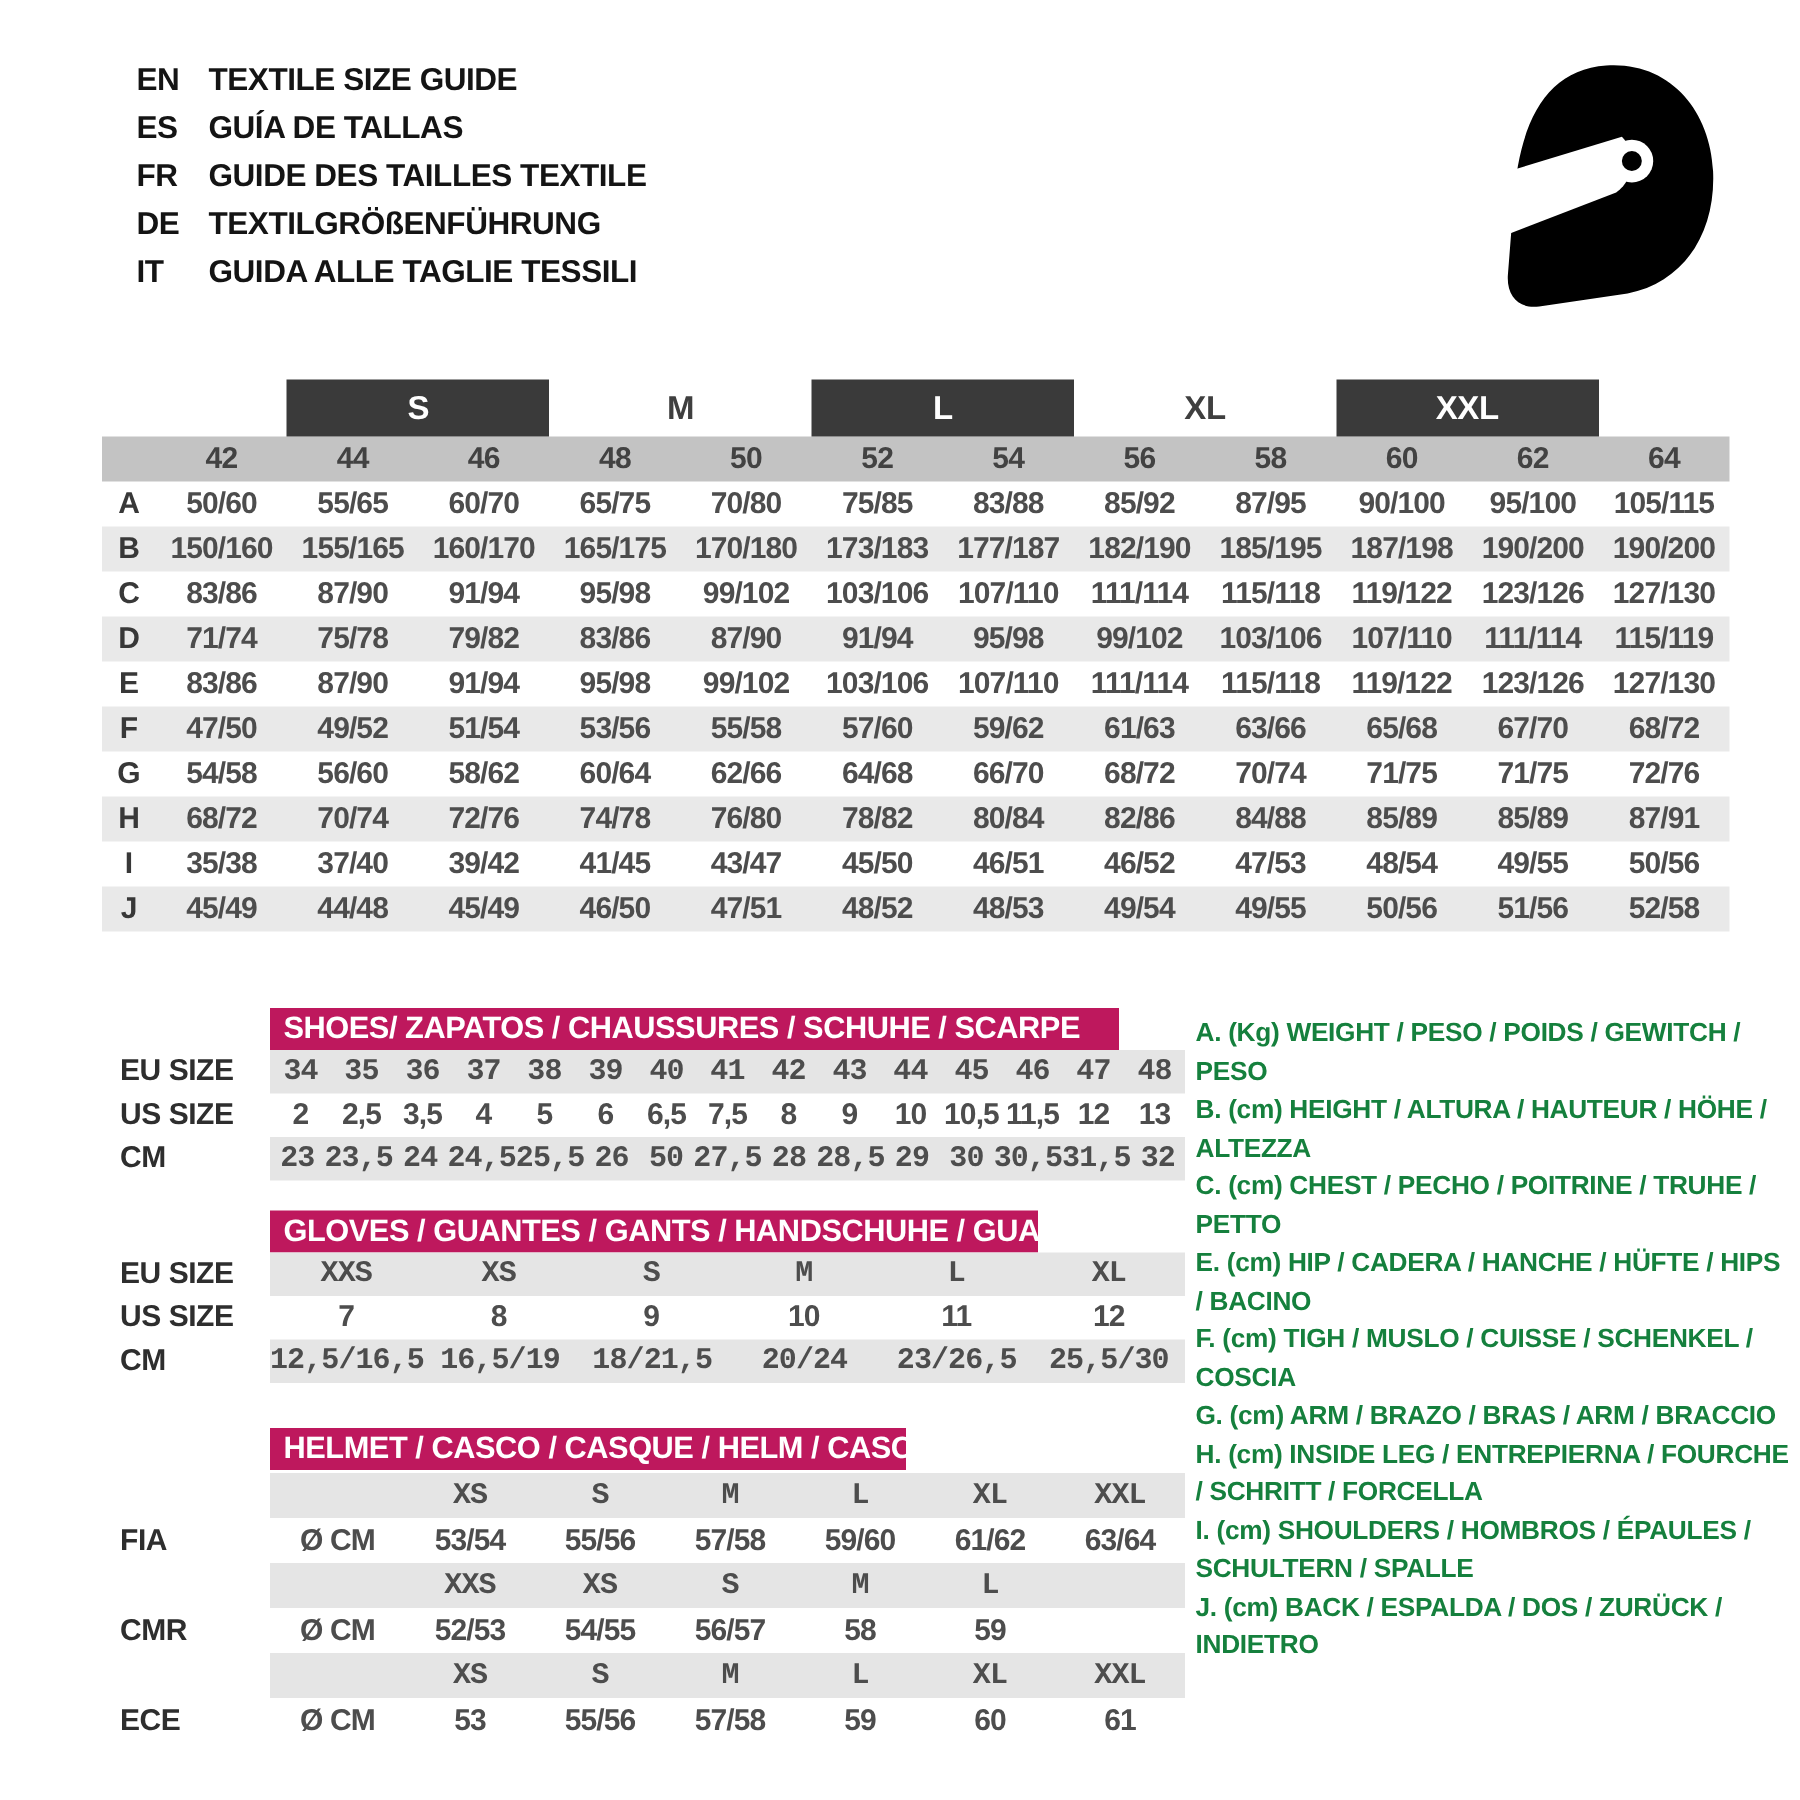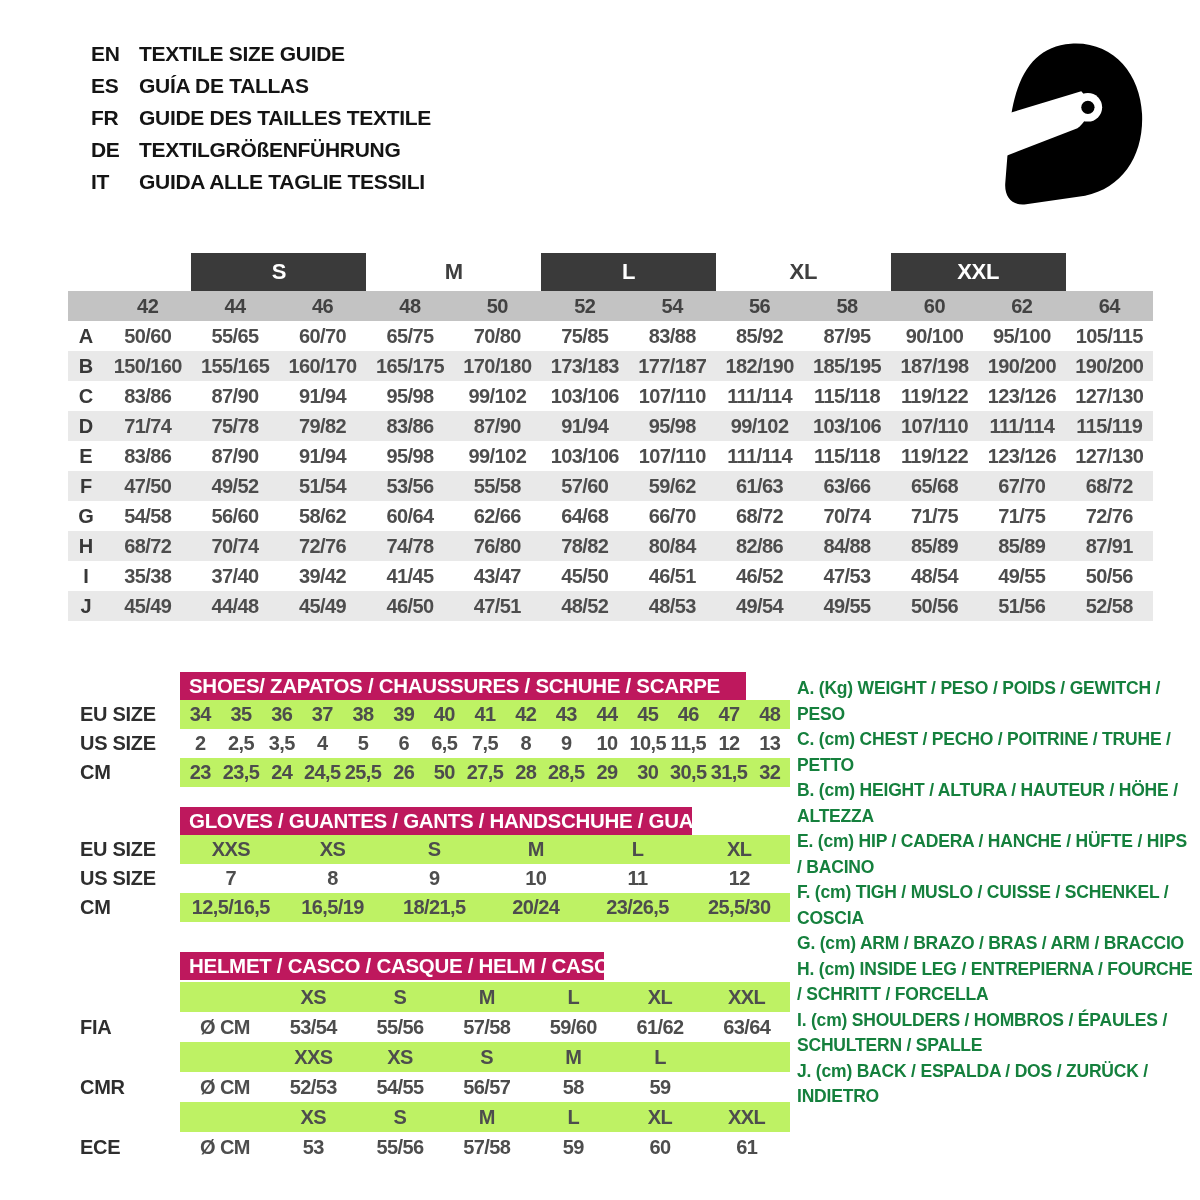--- a/index.html
+++ b/index.html
@@ -41,21 +41,21 @@
   .title-row { height:28px; }
   .slabel { width:120px; display:flex; align-items:center; font-size:20px; color:#2e2e2e; padding-left:20px; letter-spacing:-0.3px; }
   .title-bar { background:#be185d; color:#fff; display:flex; align-items:center; padding-left:9px; font-size:20.5px; letter-spacing:-0.3px; height:28px; white-space:nowrap; }
   .shoes  .title-bar { width:566px; }
   .gloves .title-bar { width:512px; }
   .helmet .title-bar { width:424px; }
   .svals { width:610px; display:grid; }
   .shoes  .svals { grid-template-columns:repeat(15,1fr); }
   .gloves .svals { grid-template-columns:repeat(6,1fr); }
   .helmet .svals { grid-template-columns:90px repeat(6,1fr); }
-  .gray { background:#bef264; }
+  .gray { background:#e5e5e5;font-family:Liberation Mono, monospace; }
   .scell { display:flex; align-items:center; justify-content:center; font-size:20px; color:#4d4d4d; letter-spacing:-0.6px; white-space:nowrap; }
   
   .legend { position:absolute; left:797px; top:676px; width:398px; }
   .legend-line { font-size:17.5px; line-height:25.5px; color:#15803d; letter-spacing:-0.2px; }
 </style>
 </head>
 <body>
 
 <div class="lang-list">
     <div class="lang-row">
@@ -451,21 +451,21 @@
             <div class="scell">60</div>
             <div class="scell">61</div>
           </div>
         </div>
       </div>
   </div>
 </div>
 
 <div class="legend">
     <div class="legend-line">A. (Kg) WEIGHT / PESO / POIDS / GEWITCH / PESO</div>
+    <div class="legend-line">B. (cm) HEIGHT / ALTURA / HAUTEUR / HÖHE / ALTEZZA</div>
     <div class="legend-line">C. (cm) CHEST / PECHO / POITRINE / TRUHE / PETTO</div>
-    <div class="legend-line">B. (cm) HEIGHT / ALTURA / HAUTEUR / HÖHE / ALTEZZA</div>
     <div class="legend-line">E. (cm) HIP / CADERA / HANCHE / HÜFTE / HIPS /  BACINO</div>
     <div class="legend-line">F. (cm) TIGH / MUSLO / CUISSE / SCHENKEL / COSCIA</div>
     <div class="legend-line">G. (cm) ARM  / BRAZO / BRAS / ARM / BRACCIO</div>
     <div class="legend-line">H. (cm) INSIDE LEG / ENTREPIERNA / FOURCHE / SCHRITT / FORCELLA</div>
     <div class="legend-line">I.  (cm) SHOULDERS / HOMBROS / ÉPAULES / SCHULTERN / SPALLE</div>
     <div class="legend-line">J. (cm) BACK / ESPALDA / DOS / ZURÜCK / INDIETRO</div>
   </div>
 
 </body></html>

